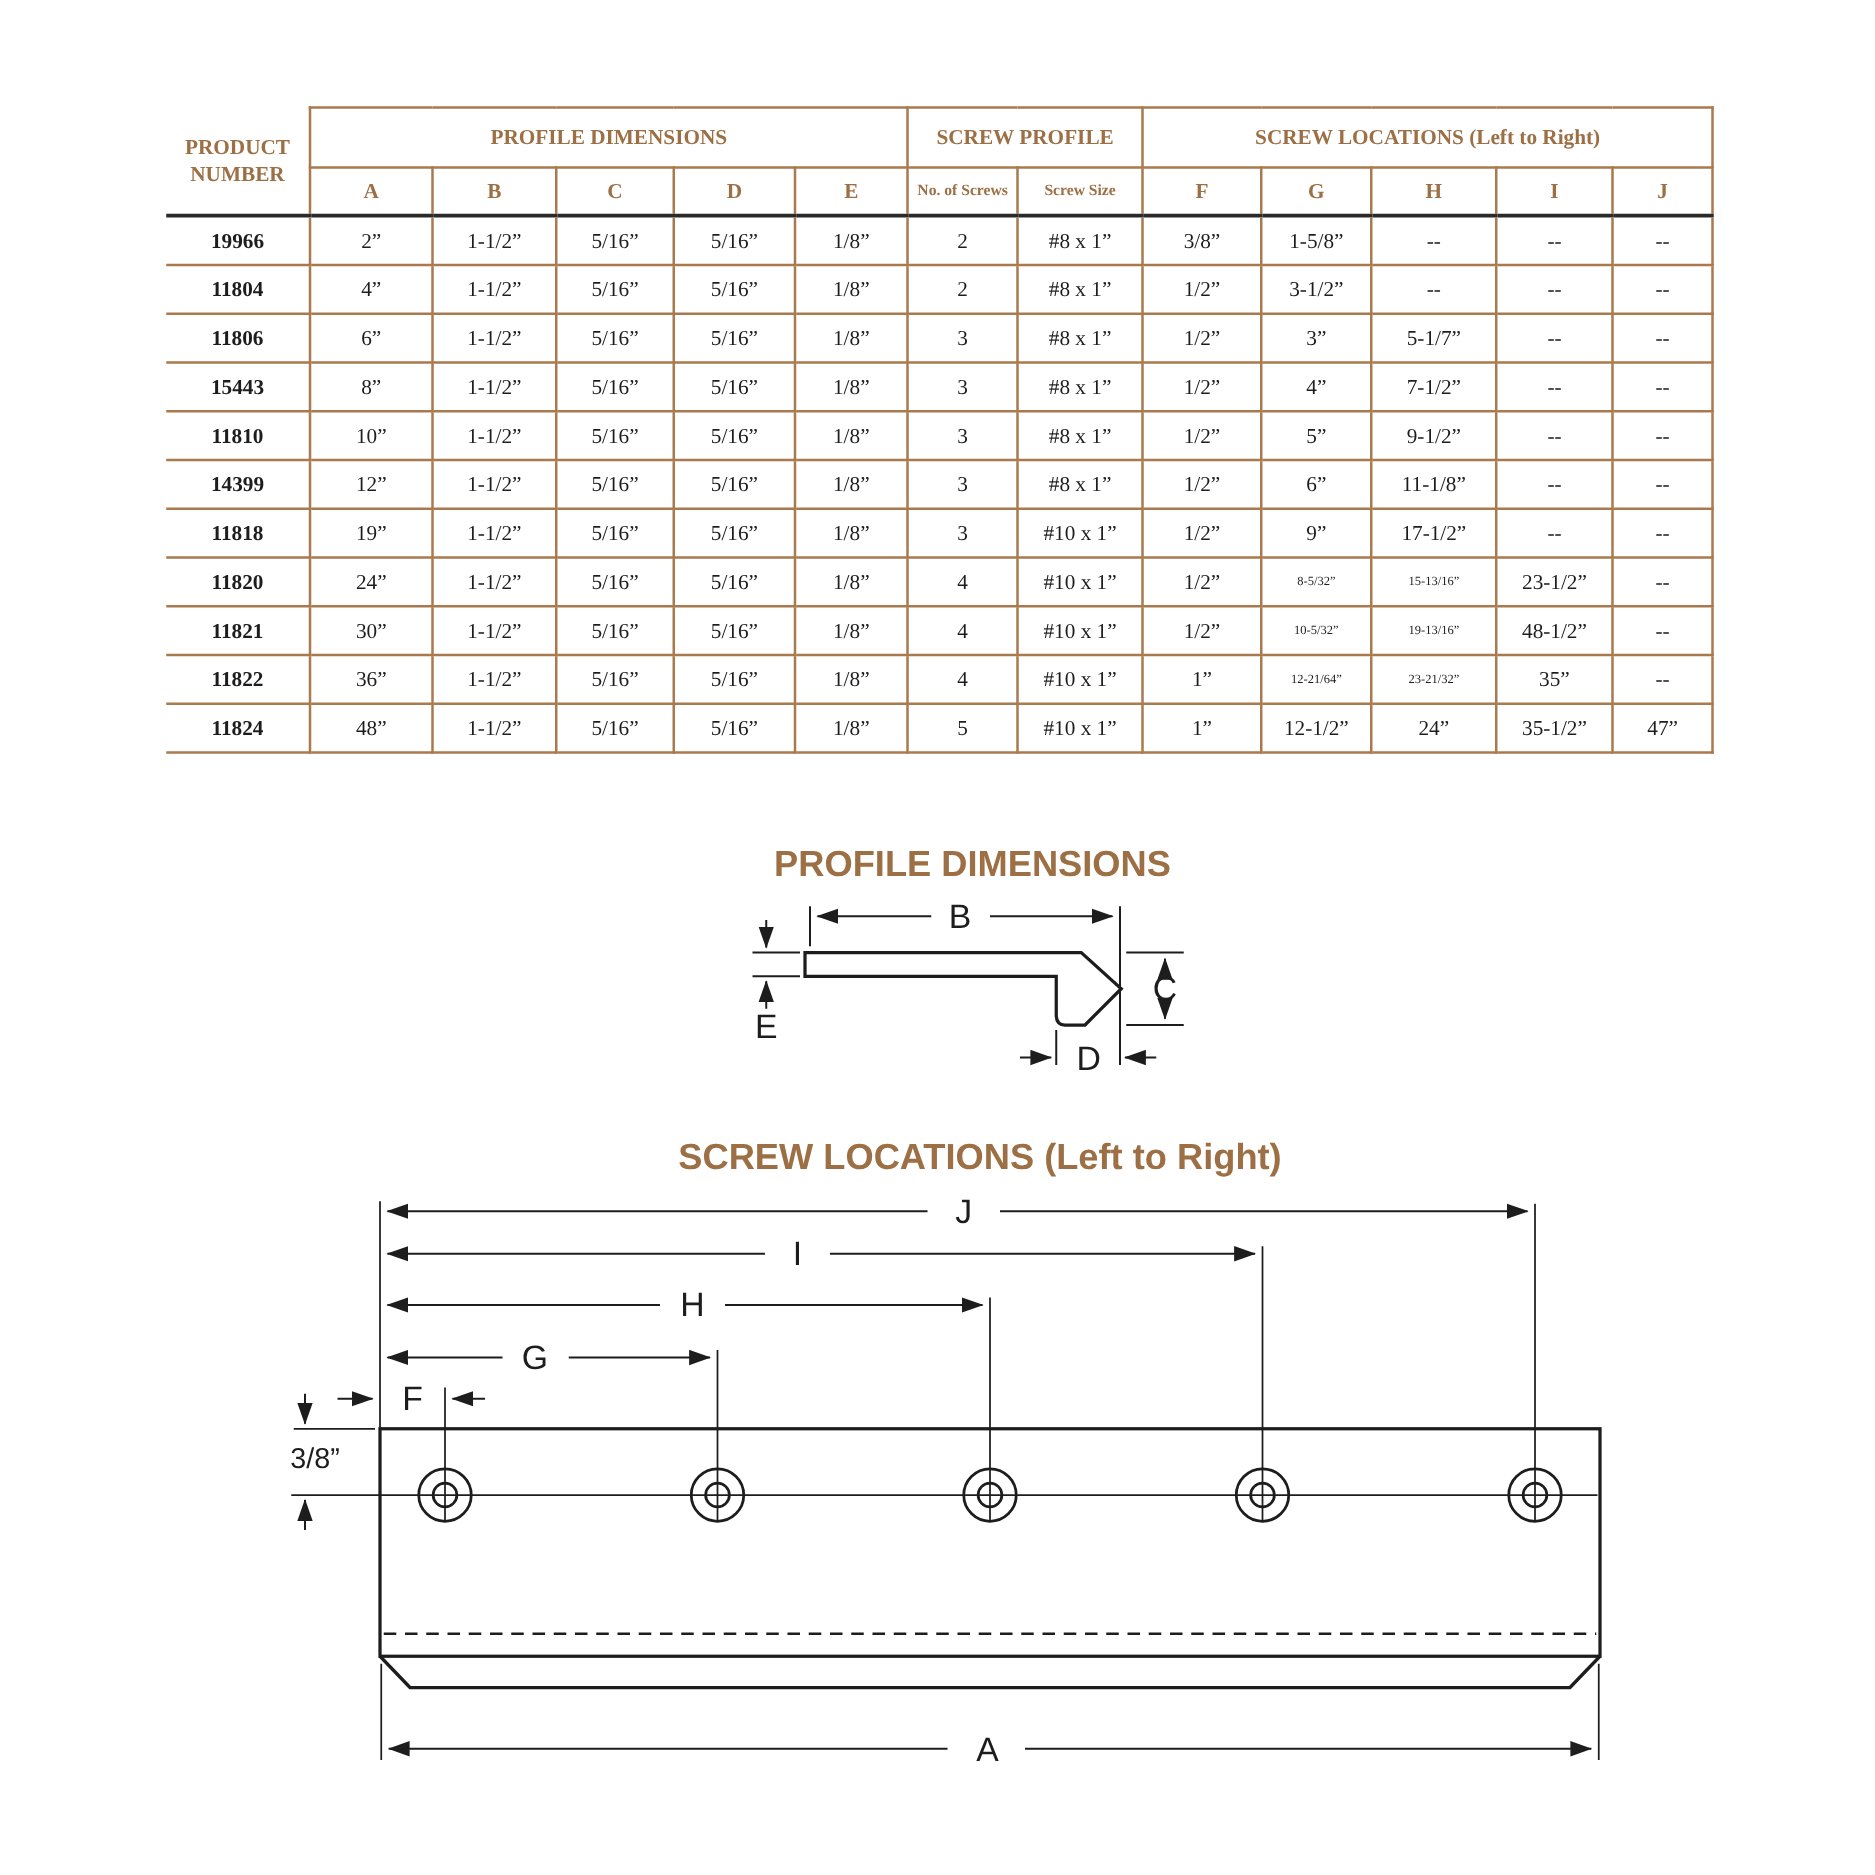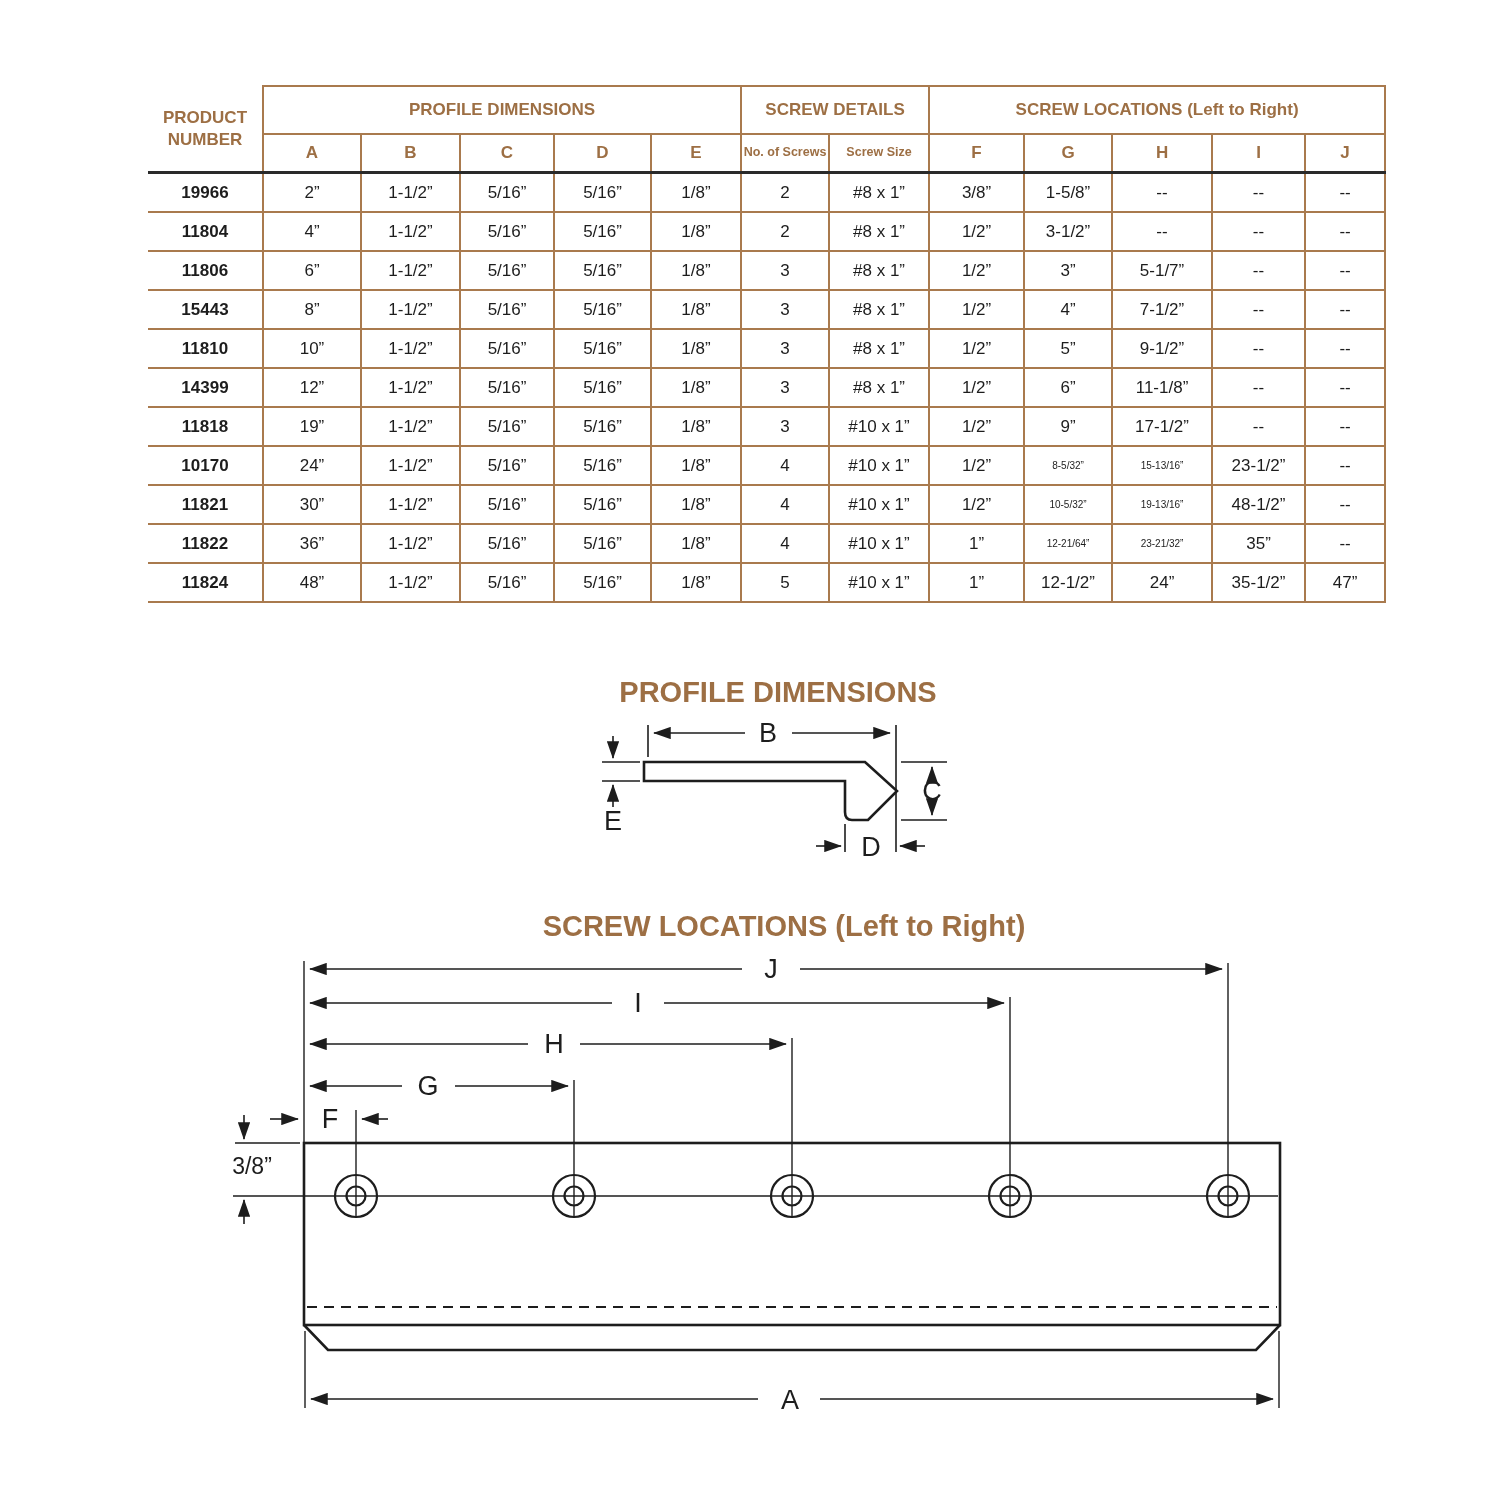--- a/index.html
+++ b/index.html
@@ -1,21 +1,21 @@
 <!DOCTYPE html>
 <html><head>
 <meta charset="utf-8">
 <style>
   html,body{margin:0;padding:0;background:#ffffff;}
   body{width:1500px;height:1500px;position:relative;font-family:"Liberation Sans",sans-serif;}
 
   
   table.spec{
-    position:absolute;left:148px;top:85px;
-    border-collapse:collapse;table-layout:fixed;width:1237px;
+    position:absolute;left:133px;top:85px;
+    border-collapse:collapse;table-layout:fixed;width:1237px;font-family:Liberation Serif, serif;
   }
   table.spec td,table.spec th{padding:0;text-align:center;vertical-align:middle;overflow:hidden;}
   th.group{
     border:2px solid #a97a4e;color:#9d6f44;font-weight:bold;font-size:17px;height:46px;
   }
   th.prodhead{
     border:none;border-bottom:3px solid #2a2a2a;
     color:#9d6f44;font-weight:bold;font-size:17px;line-height:1.25;
   }
   th.sub{
@@ -58,21 +58,21 @@
     <col style="width:95px">
       <col style="width:88px">
       <col style="width:100px">
       <col style="width:93px">
       <col style="width:80px">
   </colgroup>
   <thead>
     <tr>
       <th class="prodhead" rowspan="2">PRODUCT NUMBER</th>
       <th class="group" colspan="5">PROFILE DIMENSIONS</th>
-      <th class="group" colspan="2">SCREW DETAILS</th>
+      <th class="group" colspan="2">SCREW PROFILE</th>
       <th class="group" colspan="5">SCREW LOCATIONS (Left to Right)</th>
     </tr>
     <tr>
       <th class="sub">A</th>
       <th class="sub">B</th>
       <th class="sub">C</th>
       <th class="sub">D</th>
       <th class="sub">E</th>
       <th class="sub two">No. of Screws</th>
       <th class="sub two">Screw Size</th>
@@ -183,21 +183,21 @@
         <td>1/8”</td>
         <td>3</td>
         <td>#10 x 1”</td>
         <td>1/2”</td>
         <td>9”</td>
         <td>17-1/2”</td>
         <td>--</td>
         <td>--</td>
       </tr>
       <tr>
-        <td class="prod">10170</td>
+        <td class="prod">11820</td>
         <td>24”</td>
         <td>1-1/2”</td>
         <td>5/16”</td>
         <td>5/16”</td>
         <td>1/8”</td>
         <td>4</td>
         <td>#10 x 1”</td>
         <td>1/2”</td>
         <td class="sm">8-5/32”</td>
         <td class="sm">15-13/16”</td>

